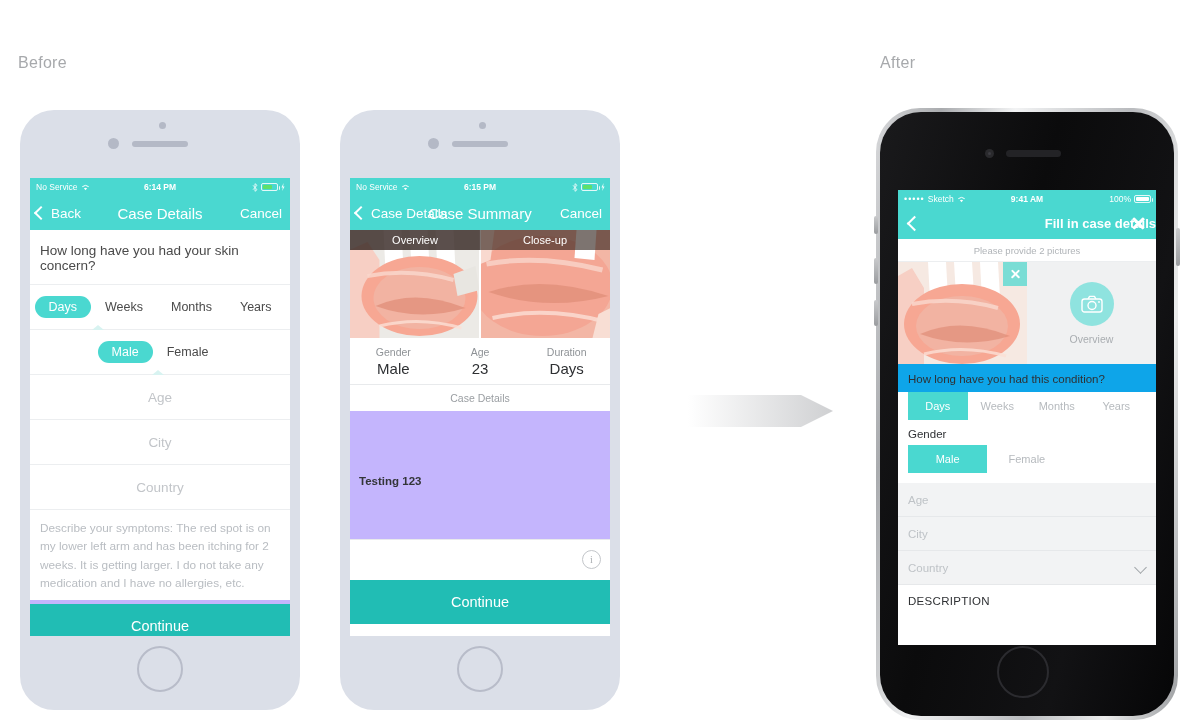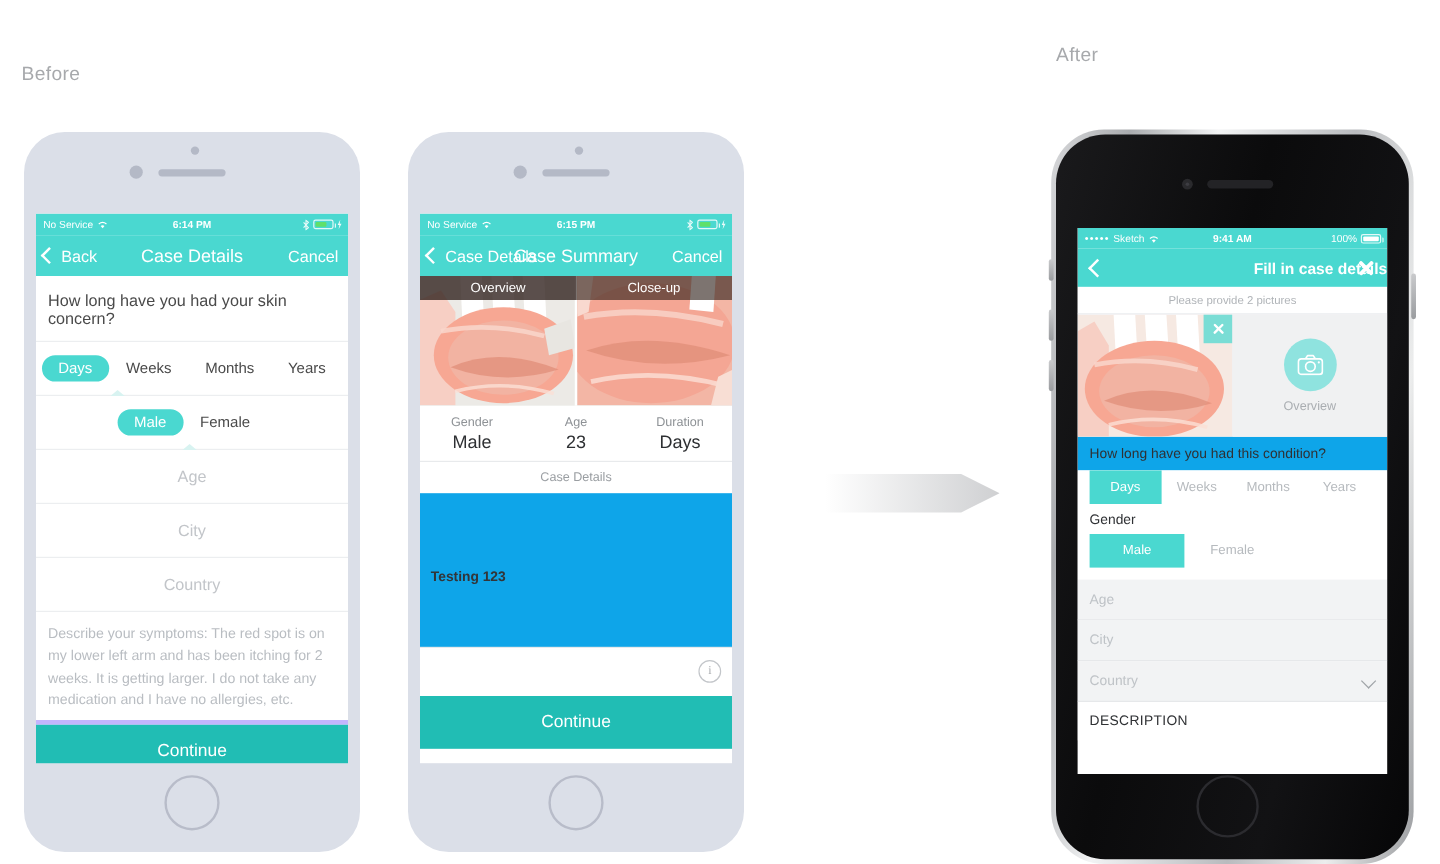--- a/index.html
+++ b/index.html
@@ -10,21 +10,21 @@
     -webkit-font-smoothing:antialiased;
   }
   .stage{position:absolute;inset:0;border-radius:24px;}
 
   
   .caption{
     position:absolute;font-size:16px;color:#a7a9ac;letter-spacing:.3px;
     font-family:"Liberation Sans", sans-serif;
   }
   #cap-before{left:18px;top:54px;}
-  #cap-after{left:880px;top:38px;}
+  #cap-after{left:880px;top:54px;}
 
   
   .arrow{position:absolute;left:688px;top:389px;width:145px;height:44px;}
 
   
   .phone-light{
     position:absolute;width:280px;height:600px;
     background:#dbdfe8;border-radius:34px;
   }
   #phone1{left:20px;top:110px;}
@@ -105,21 +105,21 @@
   .summary-row{
     display:flex;height:46px;border-bottom:1px solid #e8eaec;background:#fff;
   }
   .summary-cell{flex:1;display:flex;flex-direction:column;align-items:center;justify-content:center;gap:2px;}
   .sc-label{font-size:10.5px;color:#8e9296;}
   .sc-value{font-size:15px;color:#2e3033;}
   .cd-header{
     height:26px;display:flex;align-items:center;justify-content:center;
     font-size:10.5px;color:#9a9ea2;background:#fff;
   }
-  .cd-body{height:128px;background:#0ea5e9;border-bottom:1px solid #e8eaec;position:relative;}
+  .cd-body{height:128px;background:#c4b5fd;border-bottom:1px solid #e8eaec;position:relative;}
   .cd-text{position:absolute;left:9px;top:64px;font-size:11.5px;color:#333538;font-weight:bold;}
   .info-row{height:40px;background:#fff;position:relative;}
   .info-icon{
     position:absolute;right:9px;top:10px;width:17px;height:17px;border-radius:50%;
     border:1px solid #c3c6ca;color:#a8abaf;font-size:10px;
     display:flex;align-items:center;justify-content:center;font-family:"Liberation Serif",serif;
   }
 
   
   #phone3{position:absolute;left:876px;top:108px;width:302px;height:612px;}

